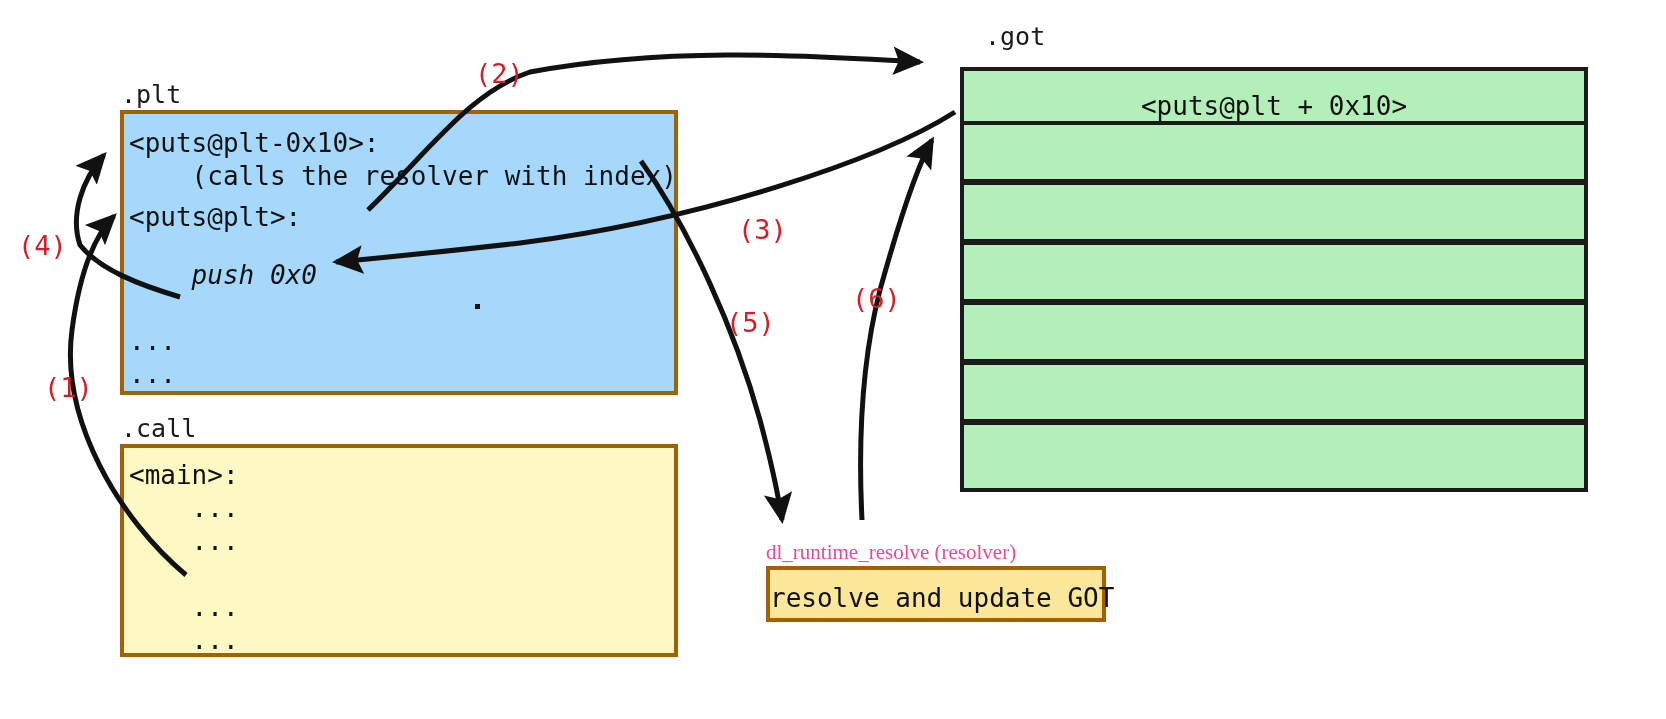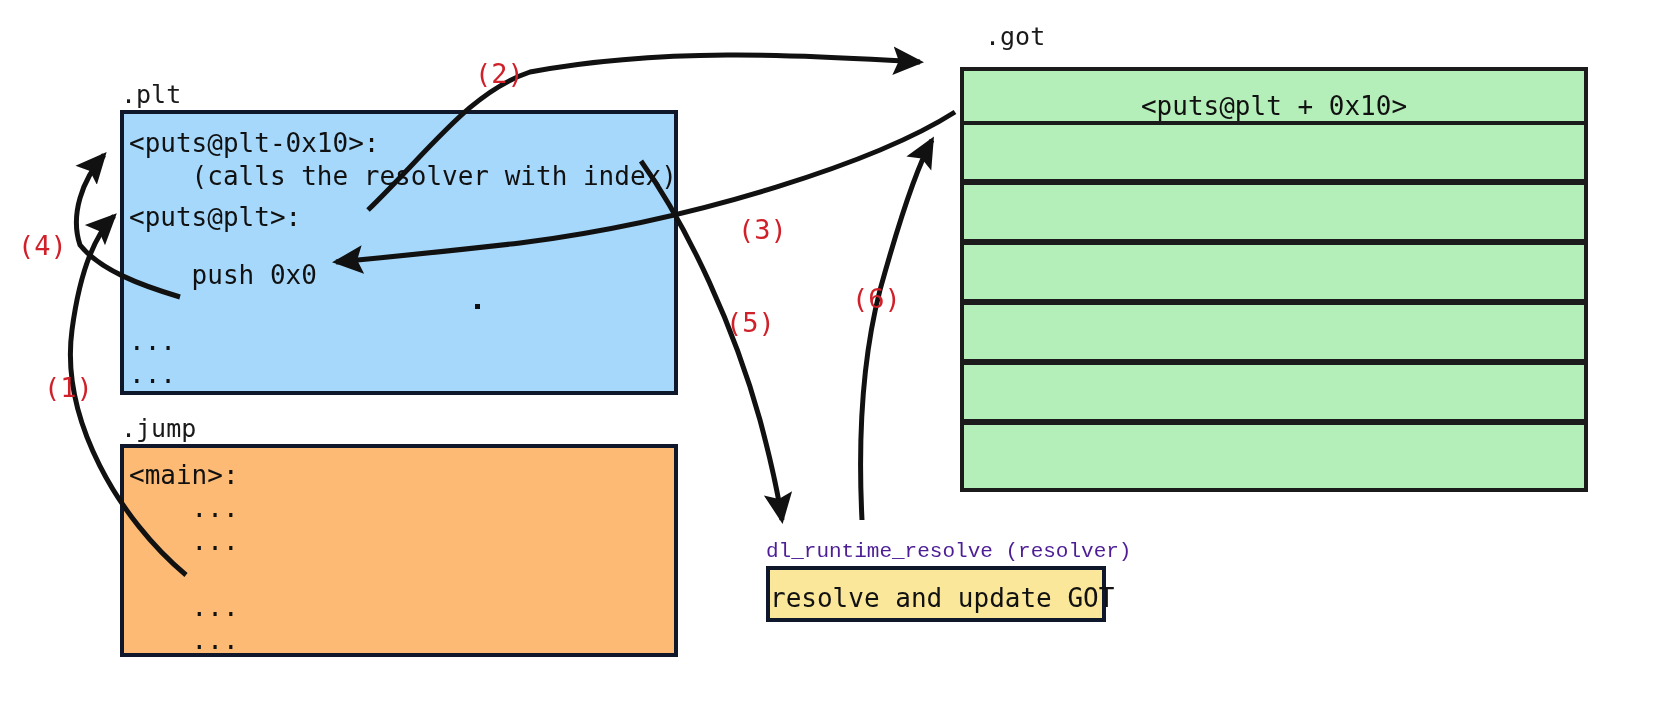--- a/index.html
+++ b/index.html
@@ -28,21 +28,21 @@
   .sec-label {
     position: absolute;
     font-family: "DejaVu Sans Mono", monospace;
     font-size: 25px;
     color: #1a1a1a;
     letter-spacing: 0px;
     white-space: pre;
   }
   .box {
     position: absolute;
-    border: 4px solid #0f172a;
+    border: 4px solid #a16207;
     box-sizing: border-box;
   }
   .code-line {
     position: absolute;
     font-family: "DejaVu Sans Mono", monospace;
     font-size: 26px;
     color: #111111;
     white-space: pre;
     line-height: 1;
   }
@@ -63,58 +63,58 @@
   }
   .step-label {
     position: absolute;
     font-family: "DejaVu Sans Mono", monospace;
     font-size: 27px;
     color: #d0202a;
     white-space: pre;
   }
   .resolver-caption {
     position: absolute;
-    font-family: Liberation Mono, monospace;
+    font-family: Liberation Serif, serif;
     font-size: 21px;
-    color: #4c1d95;
+    color: #ec4899;
     white-space: pre;
   }
   .resolver-box-text {
     position: absolute;
     width: 100%;
     text-align: center;
     font-family: "DejaVu Sans Mono", monospace;
     font-size: 26px;
     color: #111111;
     white-space: pre;
   }
 </style>
 </head>
 <body>
 
 <div id="stage">
 
   <div class="sec-label" style="left:121px; top:80px;">.plt</div>
 
-  <div class="sec-label" style="left:121px; top:414px;">.jump</div>
+  <div class="sec-label" style="left:121px; top:414px;">.call</div>
 
   <div class="sec-label" style="left:985px; top:22px;">.got</div>
 
   <div class="box" id="plt-box" style="left:120px; top:110px; width:558px; height:285px; background:#a6d8fc;">
     <div class="code-line" style="left:5px;  top:16px;">&lt;puts@plt-0x10&gt;:</div>
     <div class="code-line" style="left:5px;  top:49px;">    (calls the resolver with index)</div>
     <div class="code-line" style="left:5px;  top:82px;margin-top:8px;">&lt;puts@plt&gt;:</div>
-    <div class="code-line" style="left:5px;  top:148px;">    push 0x0</div>
+    <div class="code-line" style="left:5px;  top:148px;font-style:italic;">    push 0x0</div>
     <div class="code-line" style="left:5px;  top:214px;">...</div>
     <div class="code-line" style="left:5px;  top:247px;">...</div>
 
     <div style="position:absolute; left:351px; top:190px; width:5px; height:5px; background:#111;"></div>
   </div>
 
-  <div class="box" id="text-box" style="left:120px; top:444px; width:558px; height:213px; background:#fdba74;">
+  <div class="box" id="text-box" style="left:120px; top:444px; width:558px; height:213px; background:#fef9c3;">
     <div class="code-line" style="left:5px;  top:14px;">&lt;main&gt;:</div>
     <div class="code-line" style="left:5px;  top:47px;">    ...</div>
     <div class="code-line" style="left:5px;  top:80px;">    ...</div>
     <div class="code-line" style="left:5px;  top:146px;">    ...</div>
     <div class="code-line" style="left:5px;  top:179px;">    ...</div>
   </div>
 
   <div id="got-box" style="position:absolute; left:960px; top:55px; width:628px; height:437px;">
     <div class="got-row" style="top:0px;   width:628px; height:68px; background:#b4efb9;margin-top:12px;">
       <div class="got-row-text" style="top:20px;">&lt;puts@plt + 0x10&gt;</div>

